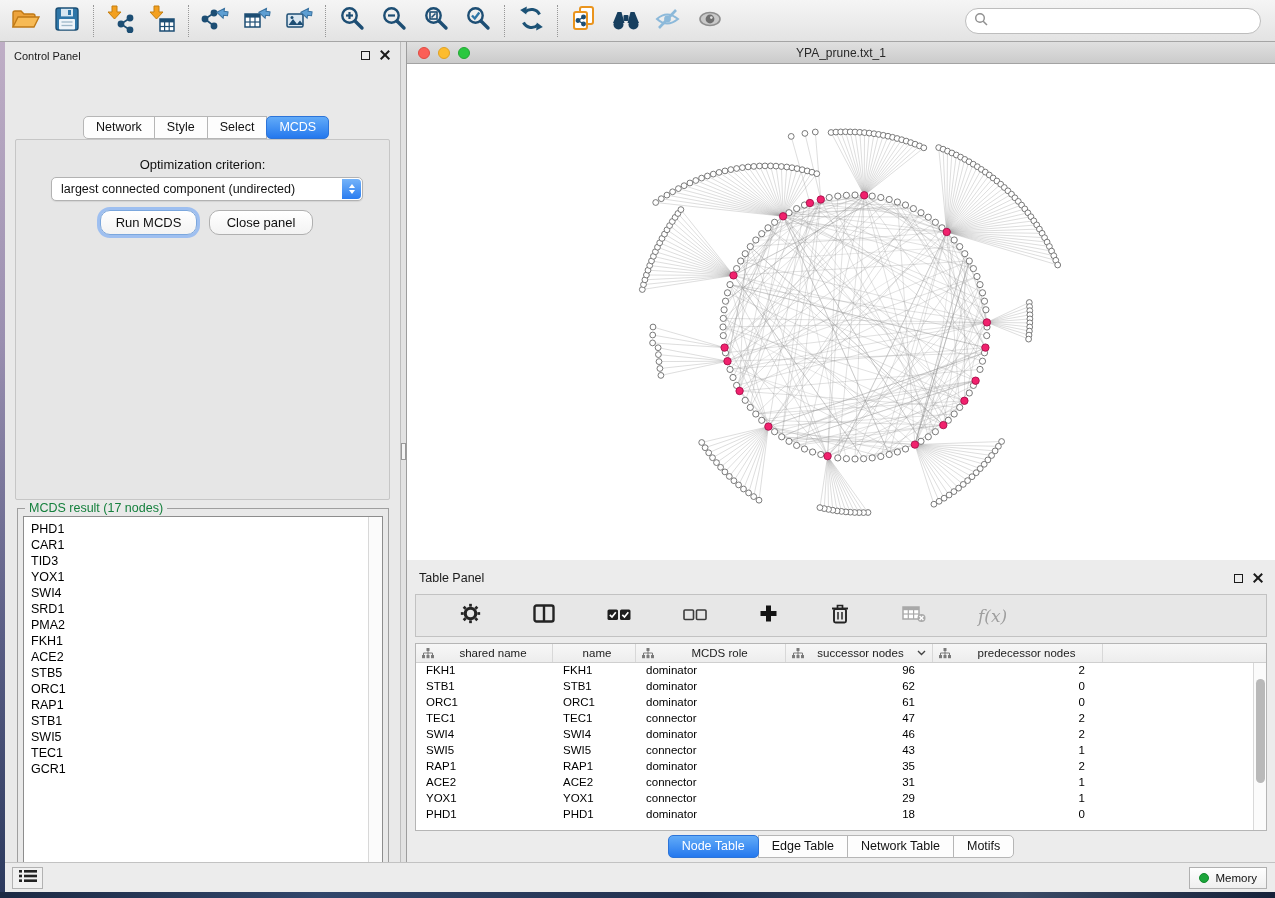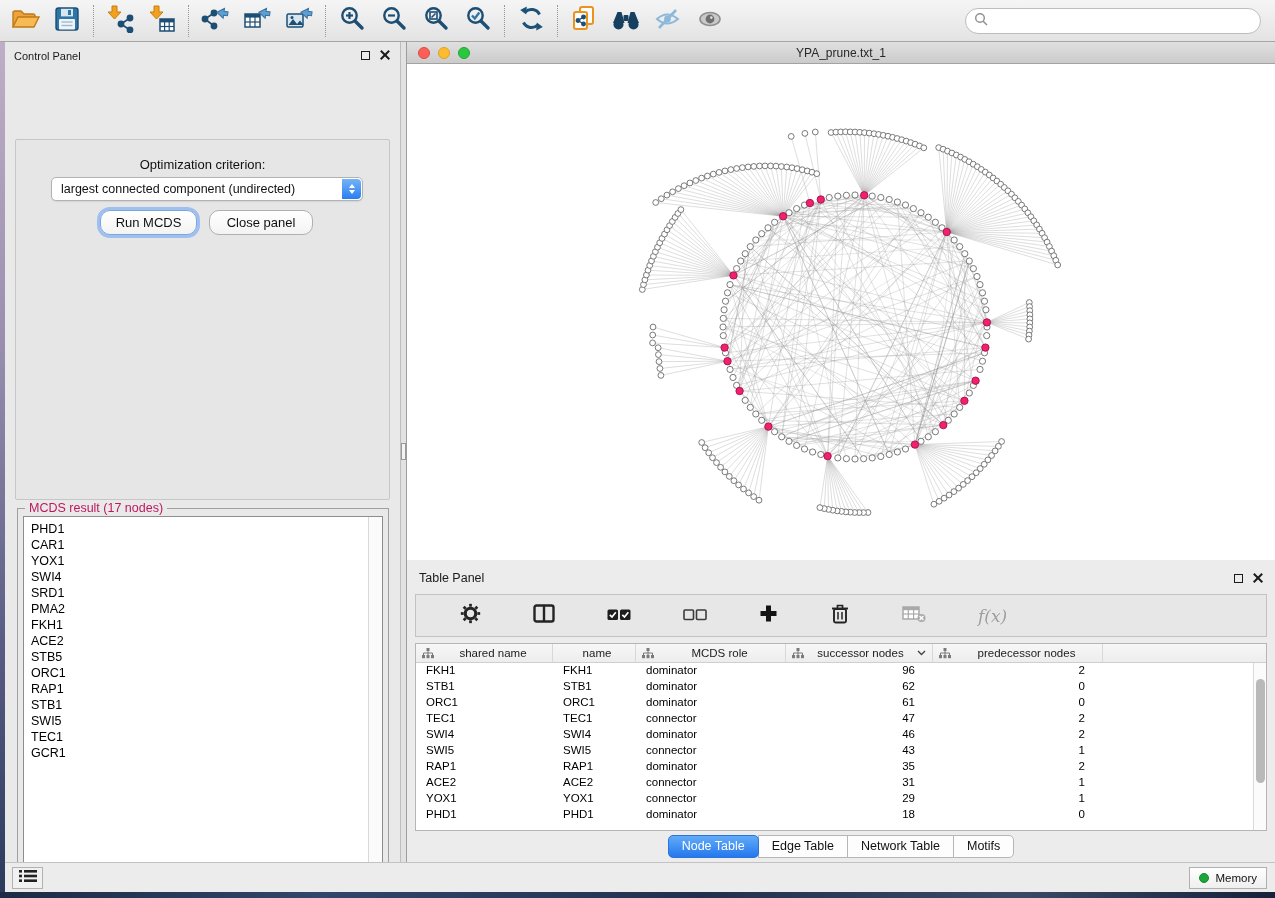--- a/index.html
+++ b/index.html
@@ -47,21 +47,21 @@
   #criterion .stepper { position:absolute; right:1px; top:1px; width:19px; height:20px; border-radius:0 4px 4px 0;
     background:linear-gradient(#74b3f9,#2b7df0); display:flex; flex-direction:column; align-items:center; justify-content:center; gap:2px; }
   .chev { width:0; height:0; border-left:3.5px solid transparent; border-right:3.5px solid transparent; }
   .chev.up { border-bottom:4px solid #fff; } .chev.down { border-top:4px solid #fff; }
   .cp-btn { position:absolute; top:70px; height:25px; background:linear-gradient(#ffffff,#f3f3f3);
     border:1px solid #b0b0b0; border-radius:10px; font-size:13px; color:#111; text-align:center; line-height:23px; }
   #run-btn { left:84px; width:97px; border-color:#7ba7dd; box-shadow:0 0 0 3px rgba(98,158,248,.55); }
   #closepanel-btn { left:193px; width:104px; }
 
   #mcds-group { position:absolute; left:12px; top:466px; width:372px; height:372px; border:1px solid #9f9f9f; }
-  #mcds-legend { position:absolute; left:7px; top:-8px; background:#e9e9e9; padding:0 4px; font-size:12.5px; color:#be185d; }
+  #mcds-legend { position:absolute; left:7px; top:-8px; background:#e9e9e9; padding:0 4px; font-size:12.5px; color:#15803d; }
   #mcds-list { position:absolute; left:5px; top:7px; width:360px; height:358px; background:#fff; border:1px solid #8d8d8d;
     padding:4px 0 0 7px; font-size:12.5px; line-height:16px; color:#000; overflow:hidden; }
   #mcds-scroll { position:absolute; right:0; top:0; width:14px; height:100%; background:#fbfbfb; border-left:1px solid #d8d8d8; }
   .list-item { height:16px; }
 
   
   #v-splitter { position:absolute; left:400px; top:42px; width:7px; height:820px; background:#e2e2e2;
     border-left:1px solid #bdbdbd; border-right:1px solid #9d9d9d; }
   #v-grip { position:absolute; left:0; top:401px; width:5px; height:17px; background:#f4f4f4; border:1px solid #989898; }
 
@@ -281,38 +281,45 @@
 <div id="wall-bottom"></div>
 
 <div id="control-panel">
   <div class="panel-title-row">
     <span class="panel-title">Control Panel</span>
     <span class="win-btns">
       <span class="float-box"></span>
       <span class="close-x"></span>
     </span>
   </div>
+  <div id="cp-tabs">
+      <div class="cp-tab">Network</div>
+      <div class="cp-tab">Style</div>
+      <div class="cp-tab">Select</div>
+      <div class="cp-tab selected">MCDS</div>
+    </div>
   <div id="cp-frame">
     <div id="opt-label">Optimization criterion:</div>
     <div id="criterion">
       <span>largest connected component (undirected)</span>
       <span class="stepper">
           <span class="chev up"></span>
           <span class="chev down"></span>
         </span>
     </div>
     <div class="cp-btn" id="run-btn">Run MCDS</div>
     <div class="cp-btn" id="closepanel-btn">Close panel</div>
   </div>
   <div id="mcds-group">
     <span id="mcds-legend">MCDS result (17 nodes)</span>
     <div id="mcds-list">
       <div id="mcds-scroll"></div>
     <div class="list-item">PHD1</div>
         <div class="list-item">CAR1</div>
+        <div class="list-item">TID3</div>
         <div class="list-item">YOX1</div>
         <div class="list-item">SWI4</div>
         <div class="list-item">SRD1</div>
         <div class="list-item">PMA2</div>
         <div class="list-item">FKH1</div>
         <div class="list-item">ACE2</div>
         <div class="list-item">STB5</div>
         <div class="list-item">ORC1</div>
         <div class="list-item">RAP1</div>
         <div class="list-item">STB1</div>

